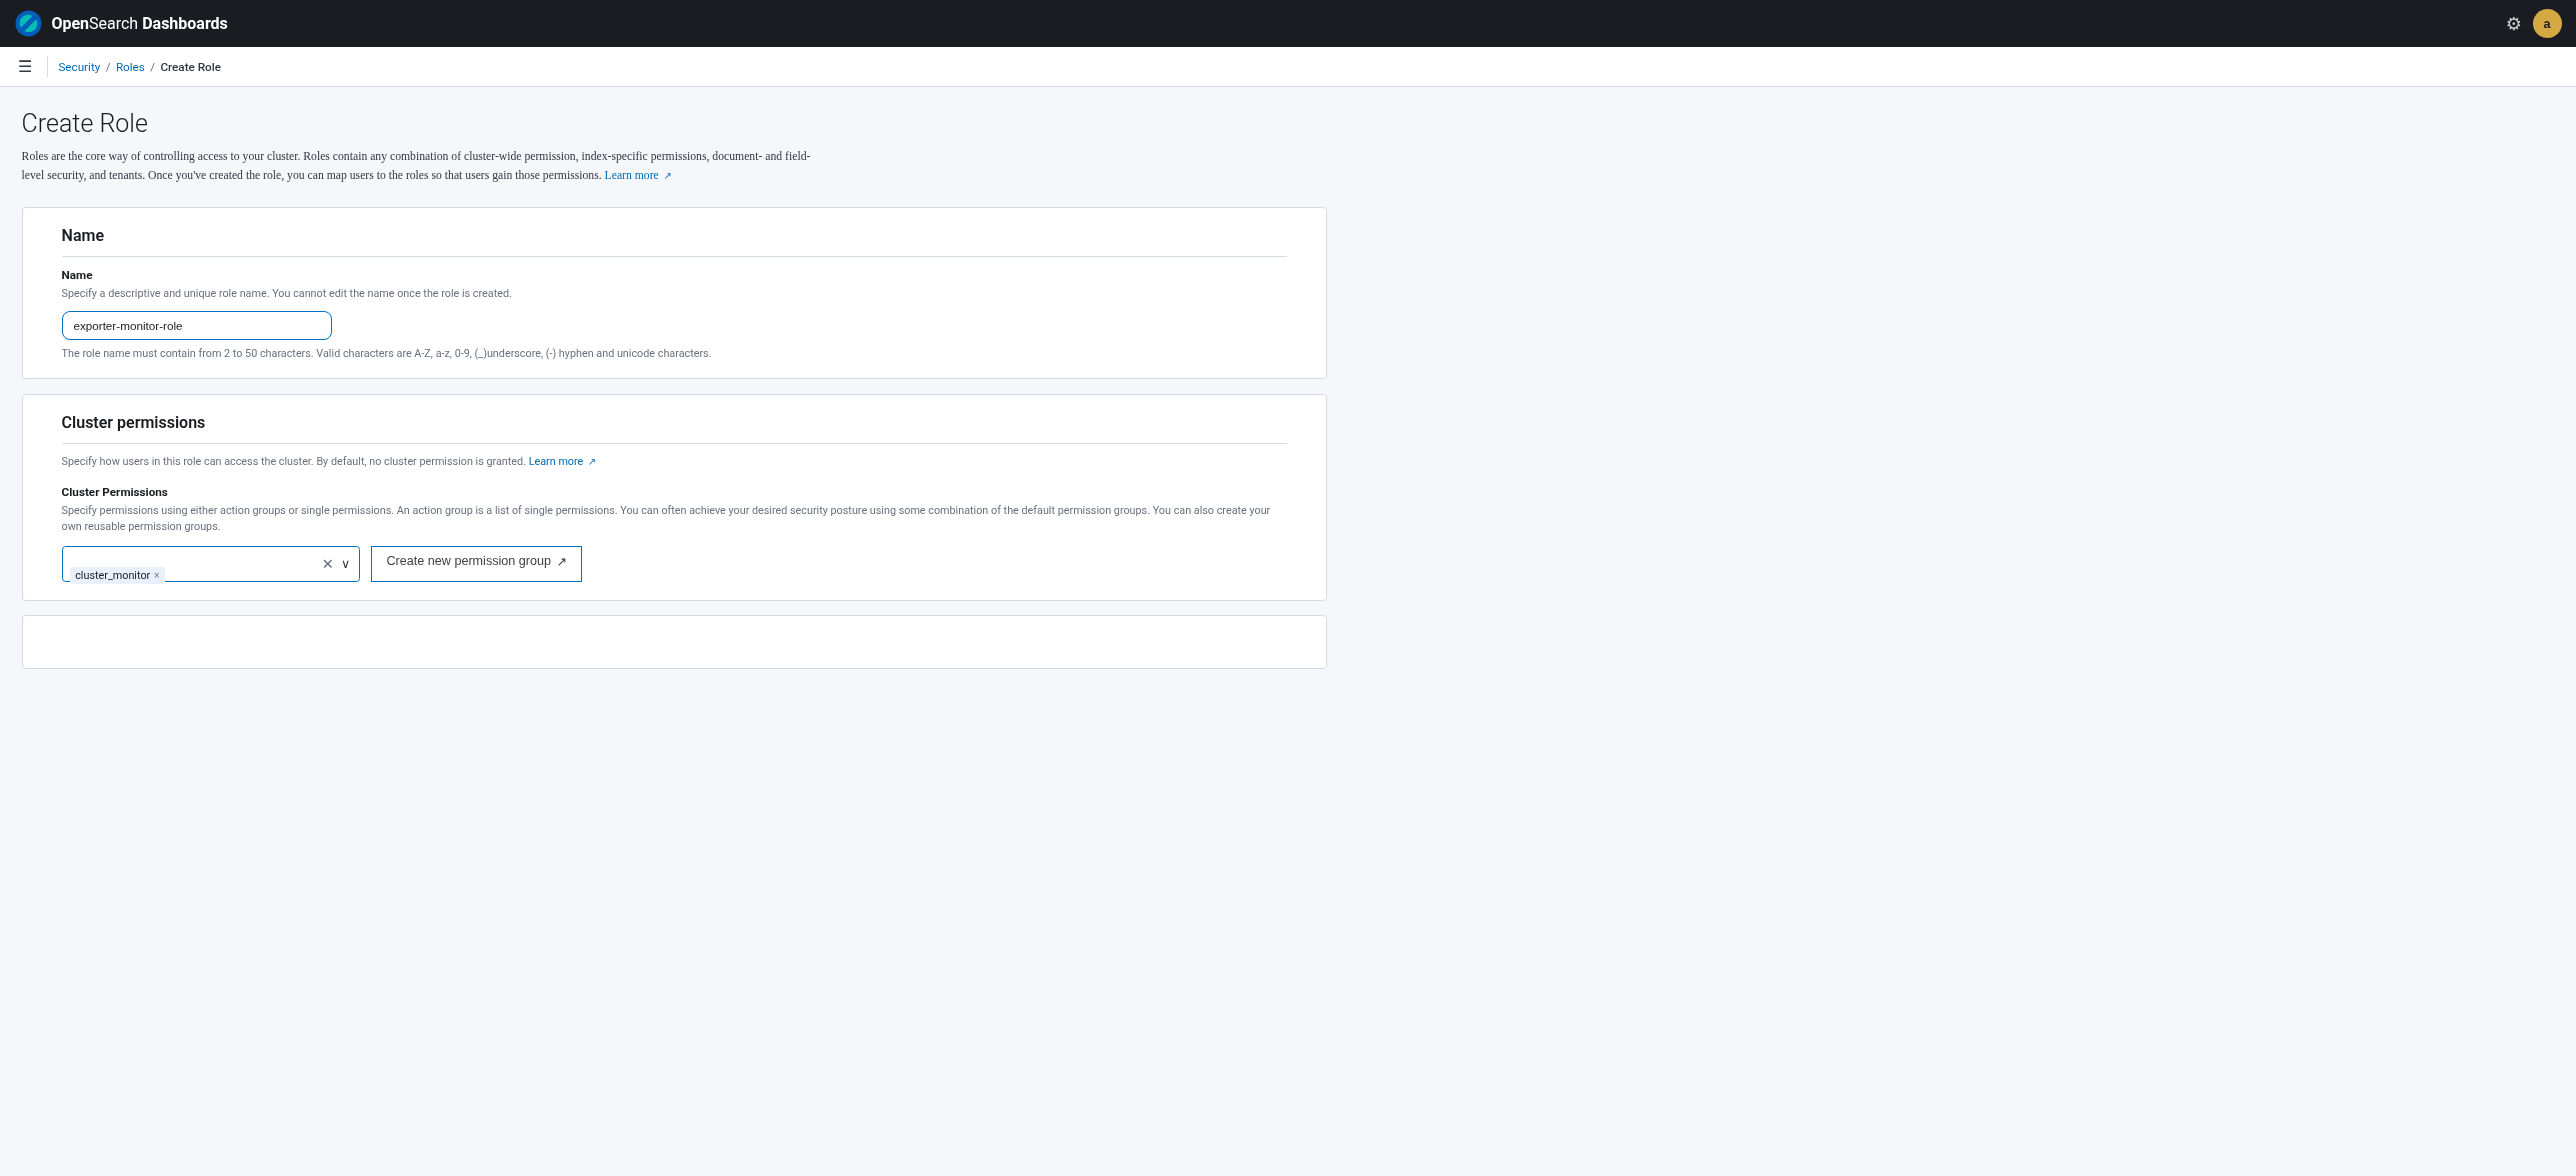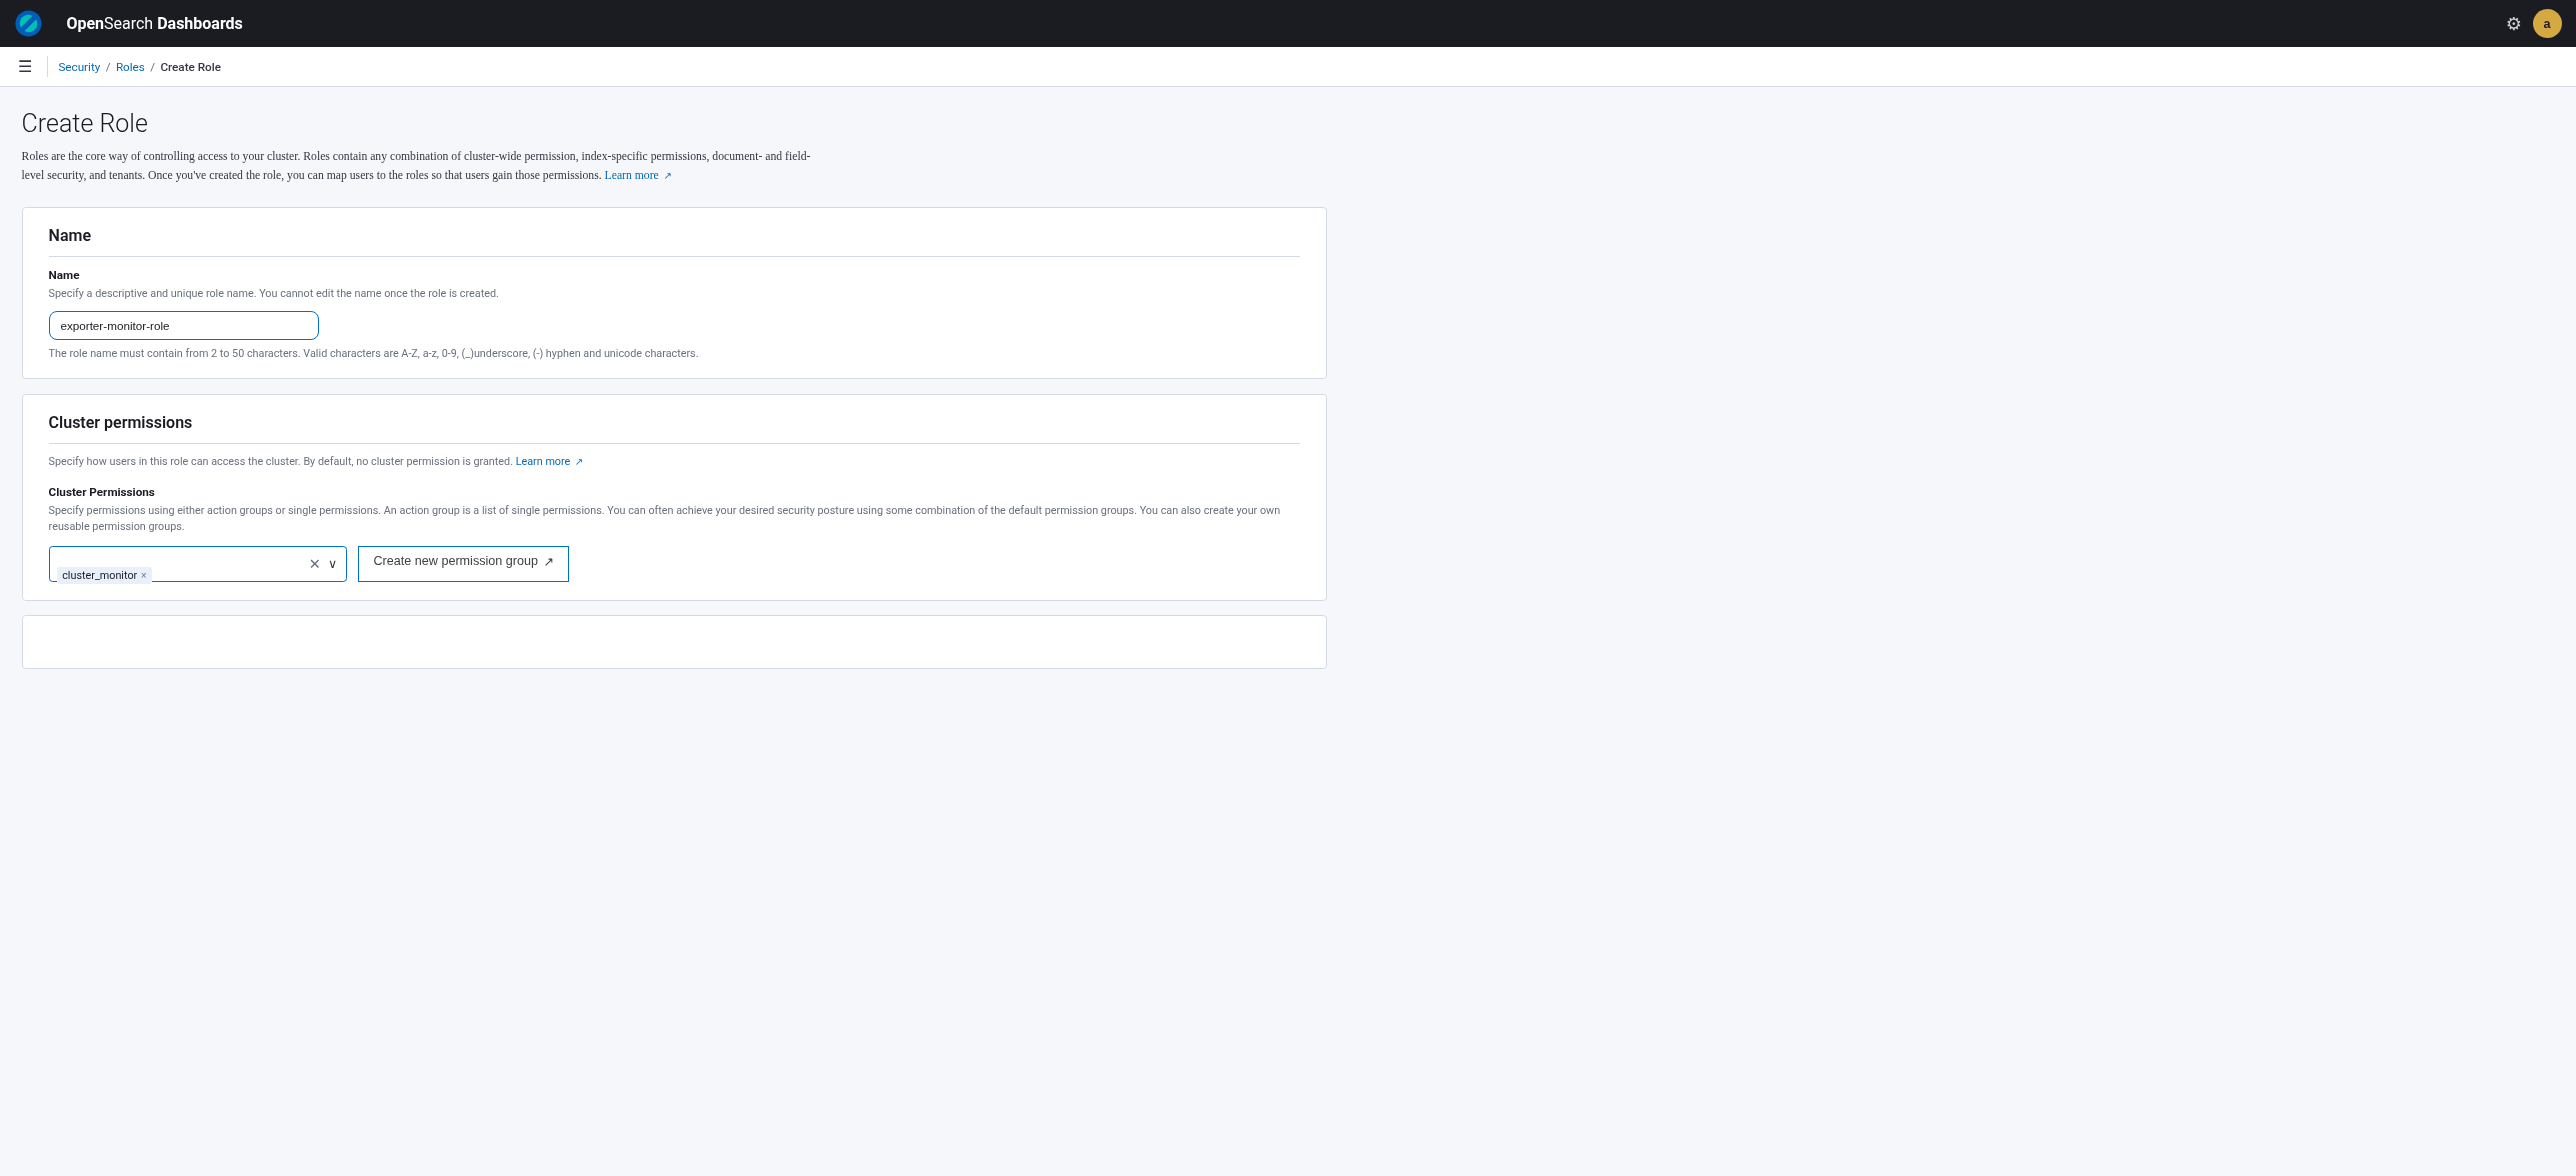--- a/index.html
+++ b/index.html
@@ -27,21 +27,21 @@
 
     .topbar-left {
       display: flex;
       align-items: center;
       gap: 10.8px;
     }
 
     .topbar-logo {
       display: flex;
       align-items: center;
-      gap: 23px;
+      gap: 8px;
     }
 
     .logo-svg {
       width: 29px;
       height: 29px;
     }
 
     .logo-text {
       color: white;
       font-size: 16px;
@@ -166,21 +166,21 @@
       font-size: 10px;
       margin-left: 1.8px;
     }
 
     
     .panel {
       background: white;
       border: 0.9px solid #d3dae6;
       border-radius: 3.6px;
       margin-bottom: 14.4px;
-      padding: 18px 26px;
+      padding: 18px 39px;
     }
 
     .panel-section-title {
       font-size: 16px;
       font-weight: 600;
       color: #1a1c21;
       margin-bottom: 10.8px;
       padding-bottom: 10.8px;
       border-bottom: 0.9px solid #d3dae6;
     }

